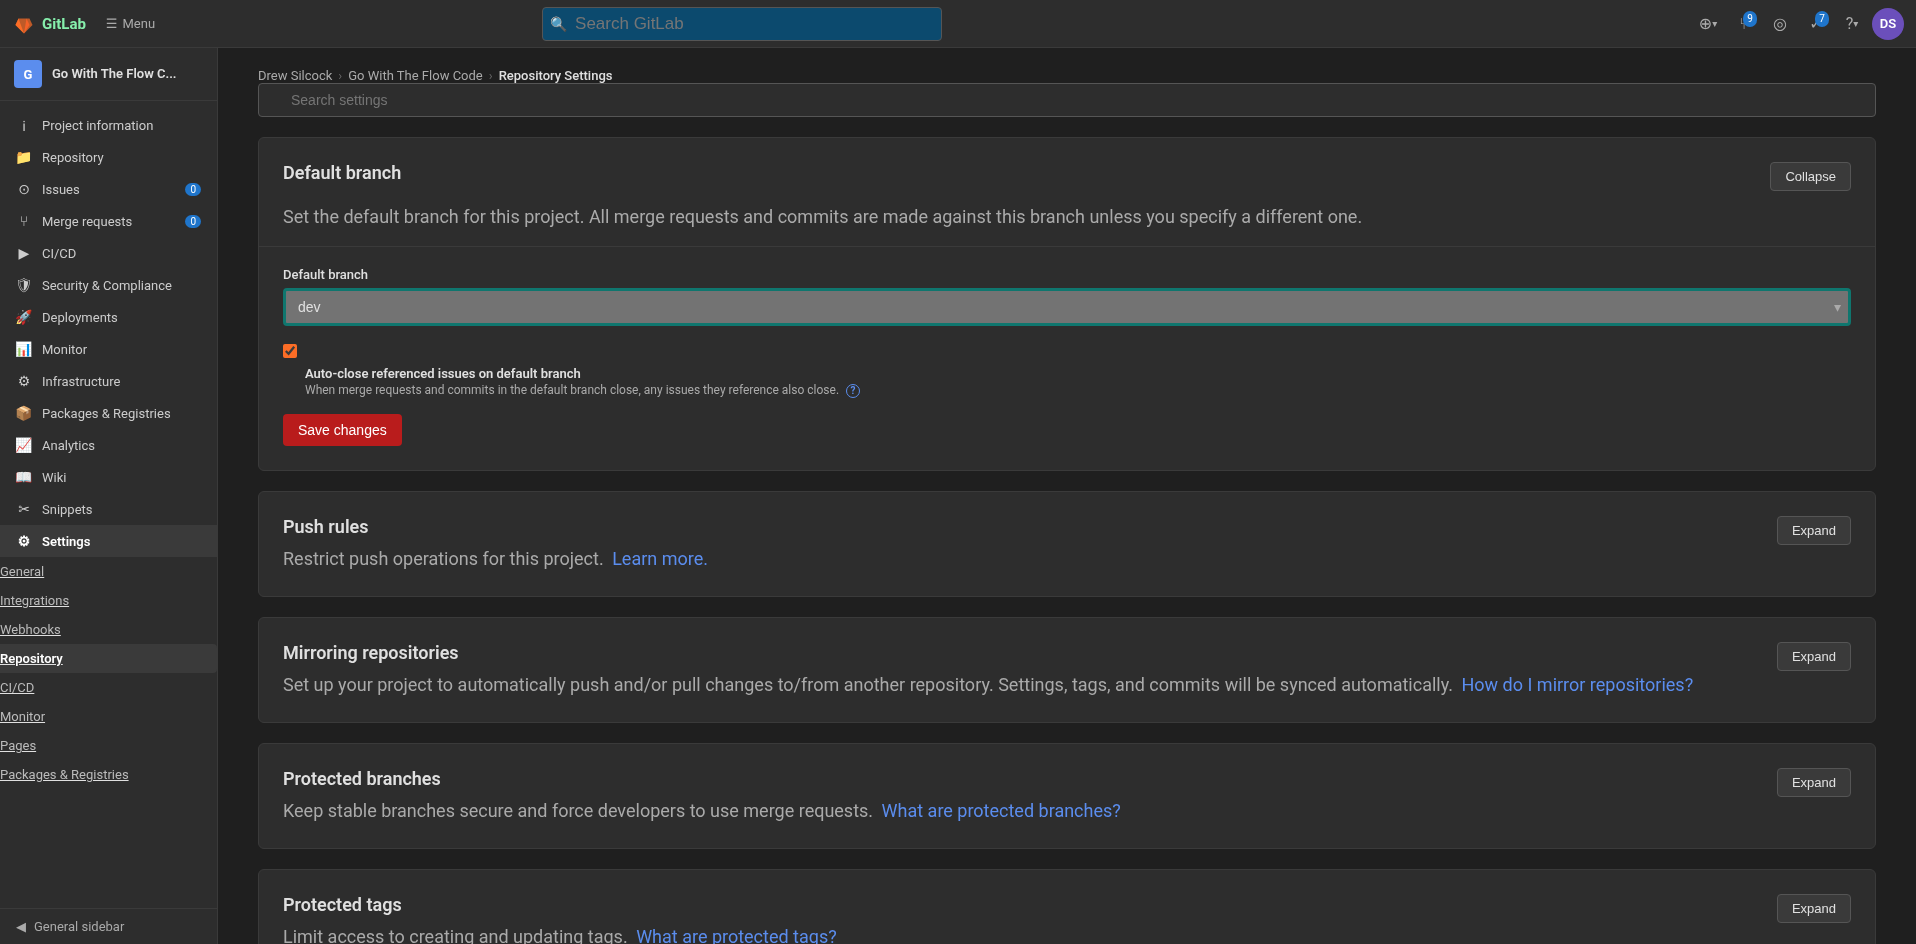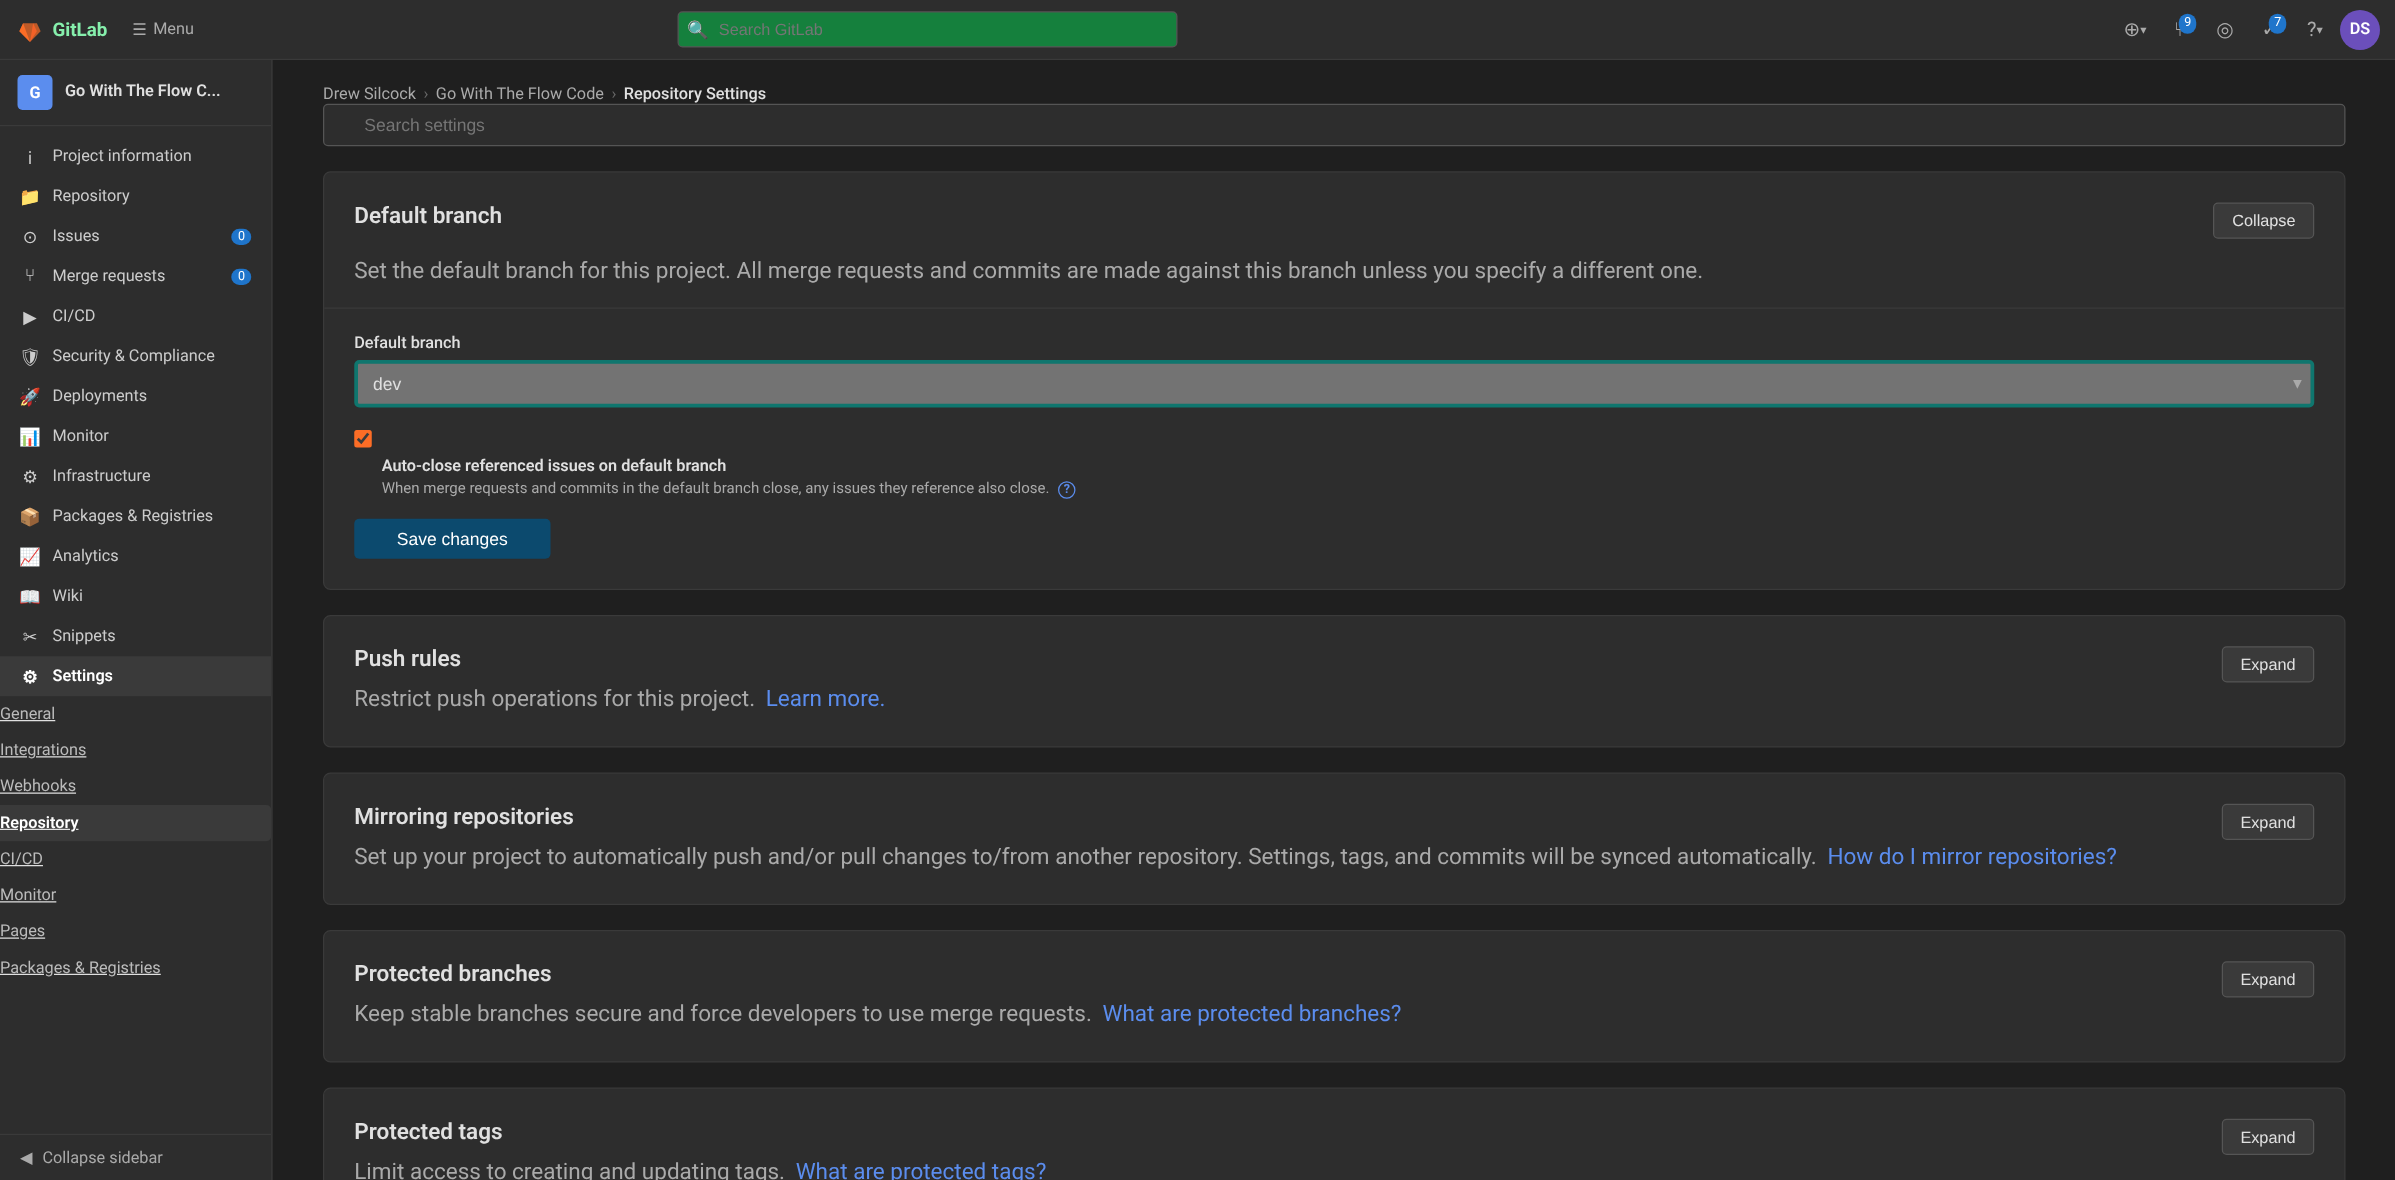--- a/index.html
+++ b/index.html
@@ -46,26 +46,26 @@
       font-size: 13px;
     }
     .topnav-search {
       flex: 1;
       max-width: 400px;
       margin: 0 auto;
       position: relative;
     }
     .topnav-search input {
       width: 100%;
-      background: #15803d;
+      background: #0c4a6e;
       border: 1px solid #555;
       border-radius: 4px;
       color: #ccc;
       padding: 6px 12px 6px 32px;
-      font-size: 13px;
+      font-size: 17px;
       outline: none;
     }
     .search-icon-top {
       position: absolute;
       left: 8px;
       top: 50%;
       transform: translateY(-50%);
       color: #888;
       font-size: 14px;
     }
@@ -375,25 +375,25 @@
       border-radius: 50%;
       border: 1px solid #5b8dee;
       color: #5b8dee;
       font-size: 10px;
       font-weight: 700;
       cursor: pointer;
       margin-left: 4px;
     }
 
     .btn-save {
-      background: #0c4a6e;
+      background: #b91c1c;
       border: none;
       border-radius: 4px;
       color: #fff;
-      padding: 8px 34px;
+      padding: 8px 15px;
       font-size: 14px;
       cursor: pointer;
       font-weight: 500;
     }
 
     
     .section-collapsed .section-header {
       margin-bottom: 0;
     }
   </style>
@@ -520,21 +520,21 @@
         <div class="sidebar-sub-item active">Repository</div>
         <div class="sidebar-sub-item">CI/CD</div>
         <div class="sidebar-sub-item">Monitor</div>
         <div class="sidebar-sub-item">Pages</div>
         <div class="sidebar-sub-item">Packages &amp; Registries</div>
       </div>
     </nav>
 
     <div class="sidebar-collapse-btn">
       <span>◀</span>
-      <span>Collapse sidebar</span>
+      <span>General sidebar</span>
     </div>
   </aside>
 
   <main class="main">
 
     <div class="breadcrumb">
       <a href="#">Drew Silcock</a>
       <span class="sep">›</span>
       <a href="#">Go With The Flow Code</a>
       <span class="sep">›</span>

